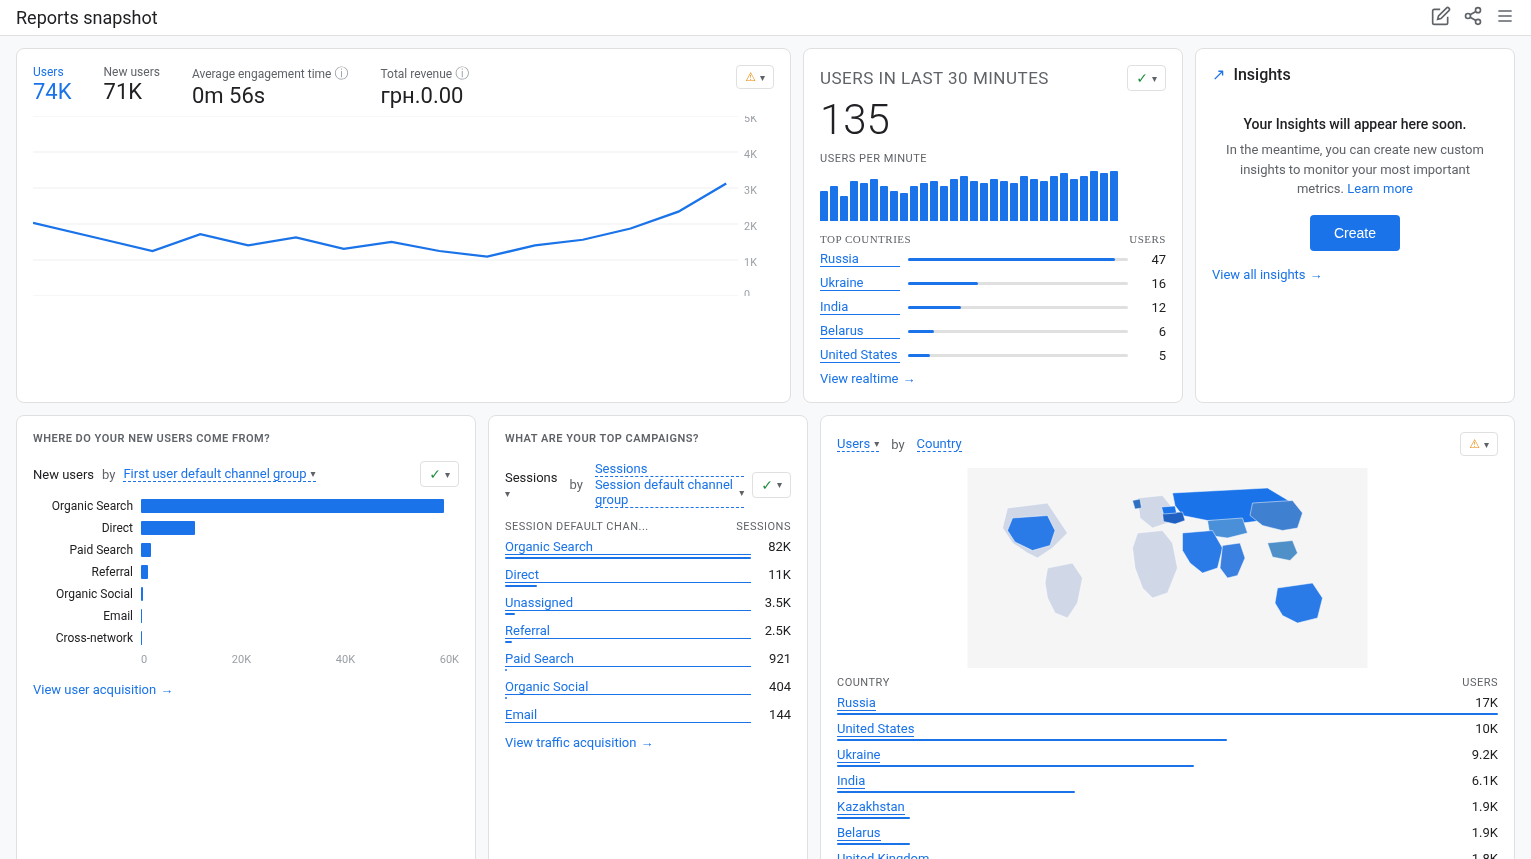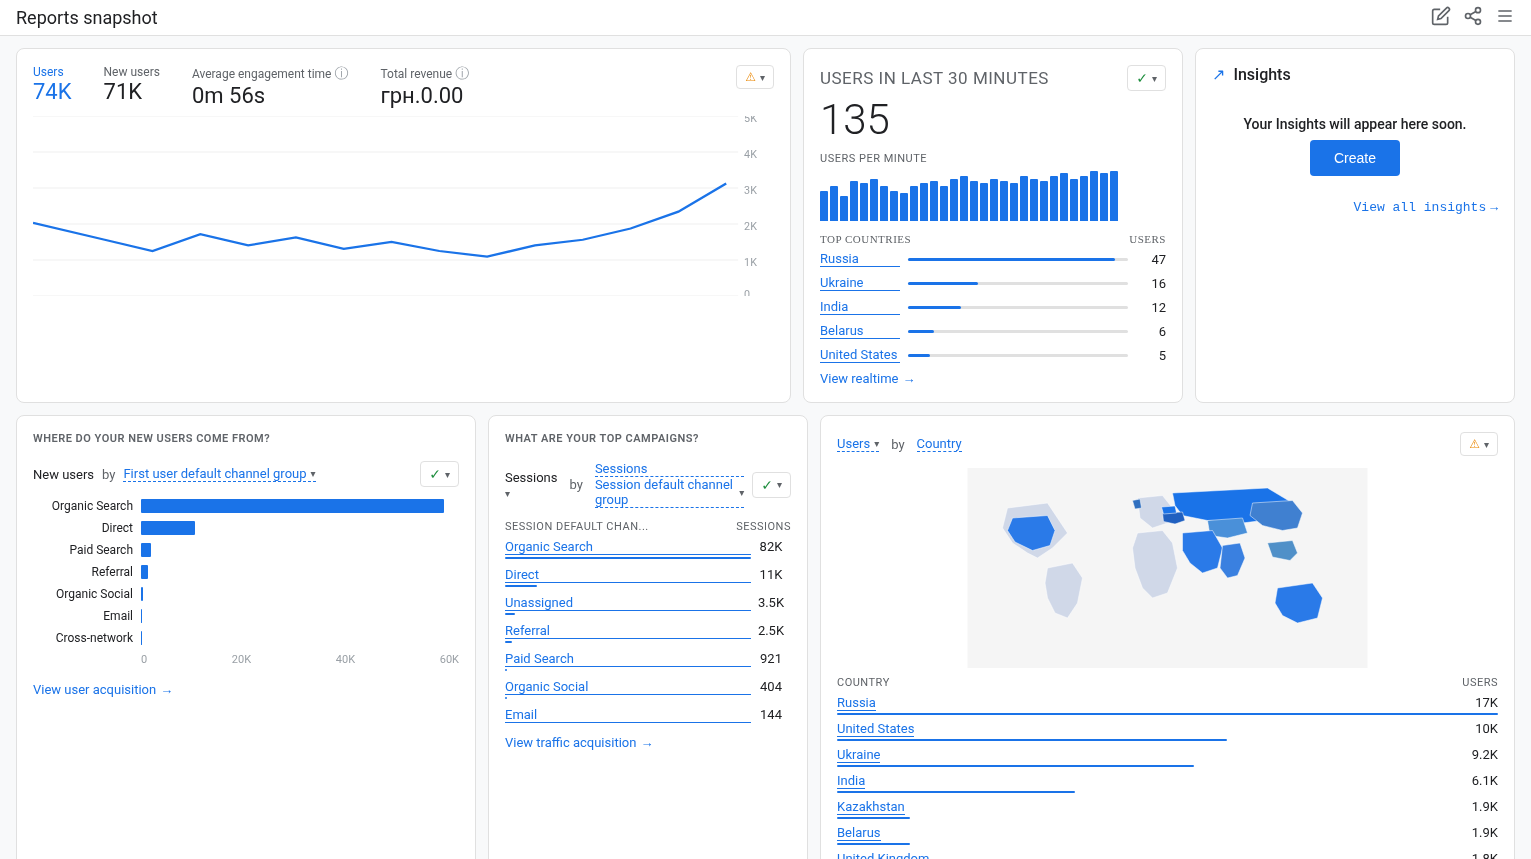--- a/index.html
+++ b/index.html
@@ -59,21 +59,21 @@
 
     
     .insights-header { display: flex; align-items: center; gap: 8px; margin-bottom: 16px; }
     .insights-icon { color: #1a73e8; font-size: 16px; }
     .insights-title { font-size: 16px; font-weight: 500; }
     .insights-empty { text-align: center; padding: 16px 8px; }
     .insights-empty-title { font-size: 14px; font-weight: 500; margin-bottom: 8px; }
     .insights-empty-desc { font-size: 13px; color: #5f6368; margin-bottom: 16px; line-height: 1.5; }
     .insights-learn { color: #1a73e8; cursor: pointer; }
     .create-btn { background: #1a73e8; color: #fff; border: none; border-radius: 4px; padding: 10px 24px; font-size: 14px; cursor: pointer; }
-    .insights-view-link { display: flex; align-items: center; justify-content: flex-end; gap: 4px; color: #1a73e8; font-size: 13px; cursor: pointer; margin-top: 8px; font-family: Liberation Mono, monospace; }
+    .insights-view-link { display: flex; align-items: center; justify-content: flex-start; gap: 4px; color: #1a73e8; font-size: 13px; cursor: pointer; margin-top: 0; }
 
     
     .bottom-row { display: flex; gap: 12px; }
     .card-users-source { flex: 0 0 460px; }
     .card-campaigns { flex: 0 0 320px; }
     .card-map { flex: 1; }
 
     .section-title { font-size: 11px; font-weight: 600; color: #5f6368; text-transform: uppercase; letter-spacing: 0.5px; margin-bottom: 16px; }
     .filter-row { display: flex; align-items: center; gap: 8px; margin-bottom: 12px; }
     .filter-label { font-size: 13px; color: #202124; }
@@ -86,21 +86,21 @@
     .hbar-label { font-size: 12px; color: #202124; width: 100px; text-align: right; flex-shrink: 0; }
     .hbar-wrap { flex: 1; height: 14px; }
     .hbar { height: 14px; background: #1a73e8; border-radius: 1px; }
     .x-axis-labels { display: flex; justify-content: space-between; font-size: 11px; color: #9aa0a6; padding-left: 108px; margin-top: 4px; }
 
     
     .col-header { display: flex; justify-content: space-between; font-size: 11px; color: #5f6368; text-transform: uppercase; letter-spacing: 0.5px; margin-bottom: 6px; }
     .data-name { font-size: 13px; color: #1a73e8; cursor: pointer; border-bottom: 1px solid #1a73e8; }
     .data-bar { height: 2px; background: #1a73e8; margin-top: 2px; border-radius: 1px; }
     .data-item { display: flex; flex-direction: column; flex: 1; }
-    .sessions-col { font-size: 13px; color: #202124; text-align: center; min-width: 40px; }
+    .sessions-col { font-size: 13px; color: #202124; text-align: right; min-width: 40px; }
 
     
     .map-container { position: relative; width: 100%; height: 200px; margin-bottom: 8px; }
     .world-svg { width: 100%; height: 100%; }
     .ct-header { display: flex; justify-content: space-between; font-size: 11px; color: #5f6368; text-transform: uppercase; letter-spacing: 0.5px; margin-bottom: 6px; }
     .ct-row { display: flex; justify-content: space-between; margin-bottom: 8px; }
     .ct-name { font-size: 13px; color: #1a73e8; cursor: pointer; border-bottom: 1px solid #1a73e8; }
     .ct-val { font-size: 13px; color: #202124; }
     .ct-bar { height: 2px; background: #1a73e8; margin-top: 2px; border-radius: 1px; }
 
@@ -276,20 +276,24 @@
       </a>
     </div>
 
     <div class="card card-insights" data-name="insights-card">
       <div class="insights-header" data-name="insights-header">
         <span class="insights-icon" data-name="insights-icon">↗</span>
         <span class="insights-title" data-name="insights-title">Insights</span>
       </div>
       <div class="insights-empty" data-name="insights-empty-state">
         <div class="insights-empty-title" data-name="insights-empty-title">Your Insights will appear here soon.</div>
+        <div class="insights-empty-desc" data-name="insights-empty-desc">
+          <span>In the meantime, you can create new custom insights to monitor your most important metrics.</span>
+          <span class="insights-learn" data-name="insights-learn-link">Learn more</span>
+        </div>
         <button class="create-btn" data-name="create-button">Create</button>
       </div>
       <div class="insights-view-link" data-name="insights-view-link">
         <span data-name="insights-view-text">View all insights</span>
         <span data-name="insights-view-arrow">→</span>
       </div>
     </div>
   </div>
 
   <div class="bottom-row" data-name="bottom-row">

